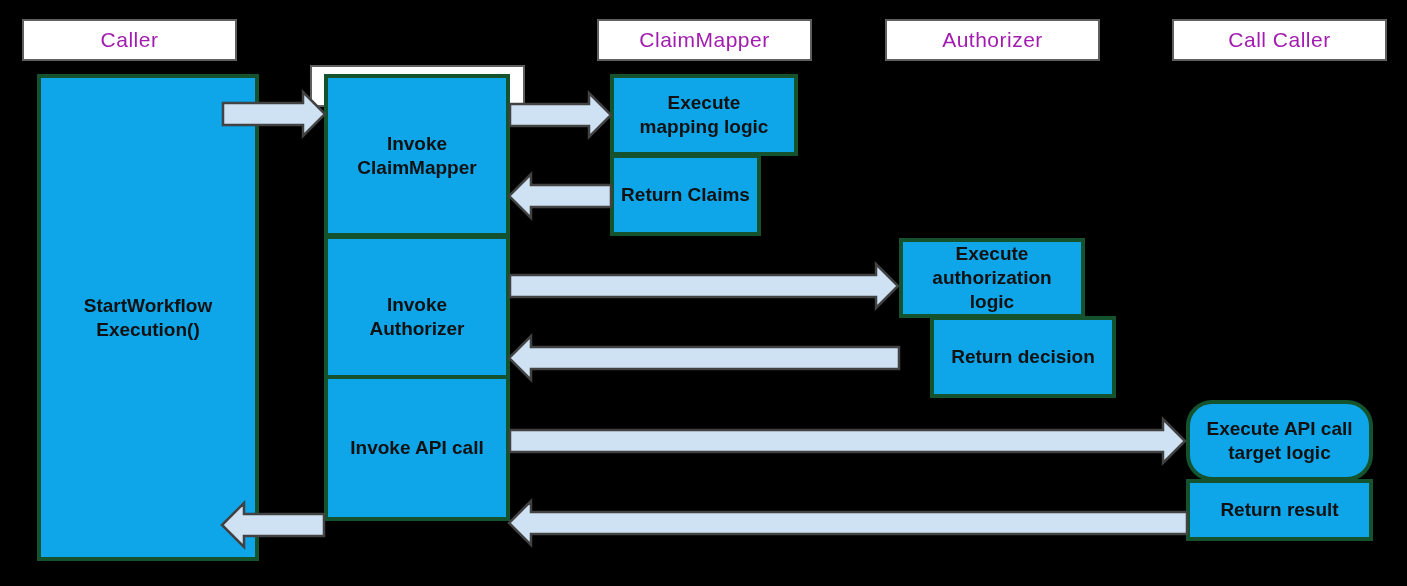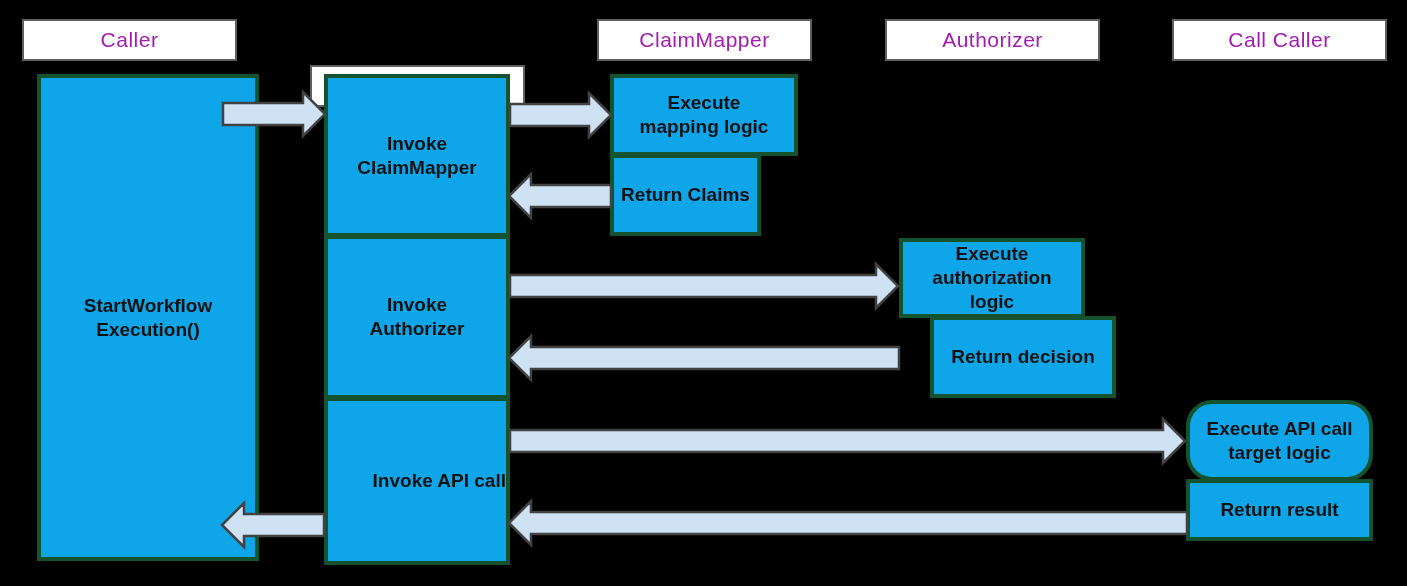--- a/index.html
+++ b/index.html
@@ -78,21 +78,21 @@
   </div>
 
   <div class="box" style="left:324px; top:74px; width:186px; height:163px;">
     <span class="lbl">Invoke
 ClaimMapper</span>
   </div>
   <div class="box" style="left:324px; top:235px; width:186px; height:164px;">
     <span class="lbl">Invoke
 Authorizer</span>
   </div>
-  <div class="box" style="left:324px; top:397px; width:186px; height:168px;justify-content:flex-end;">
+  <div class="box" style="left:324px; top:375px; width:186px; height:146px;">
     <span class="lbl">Invoke API call</span>
   </div>
 
   <div class="box" style="left:610px; top:74px; width:188px; height:82px;">
     <span class="lbl">Execute
 mapping logic</span>
   </div>
   <div class="box" style="left:610px; top:154px; width:151px; height:82px;">
     <span class="lbl">Return Claims</span>
   </div>

